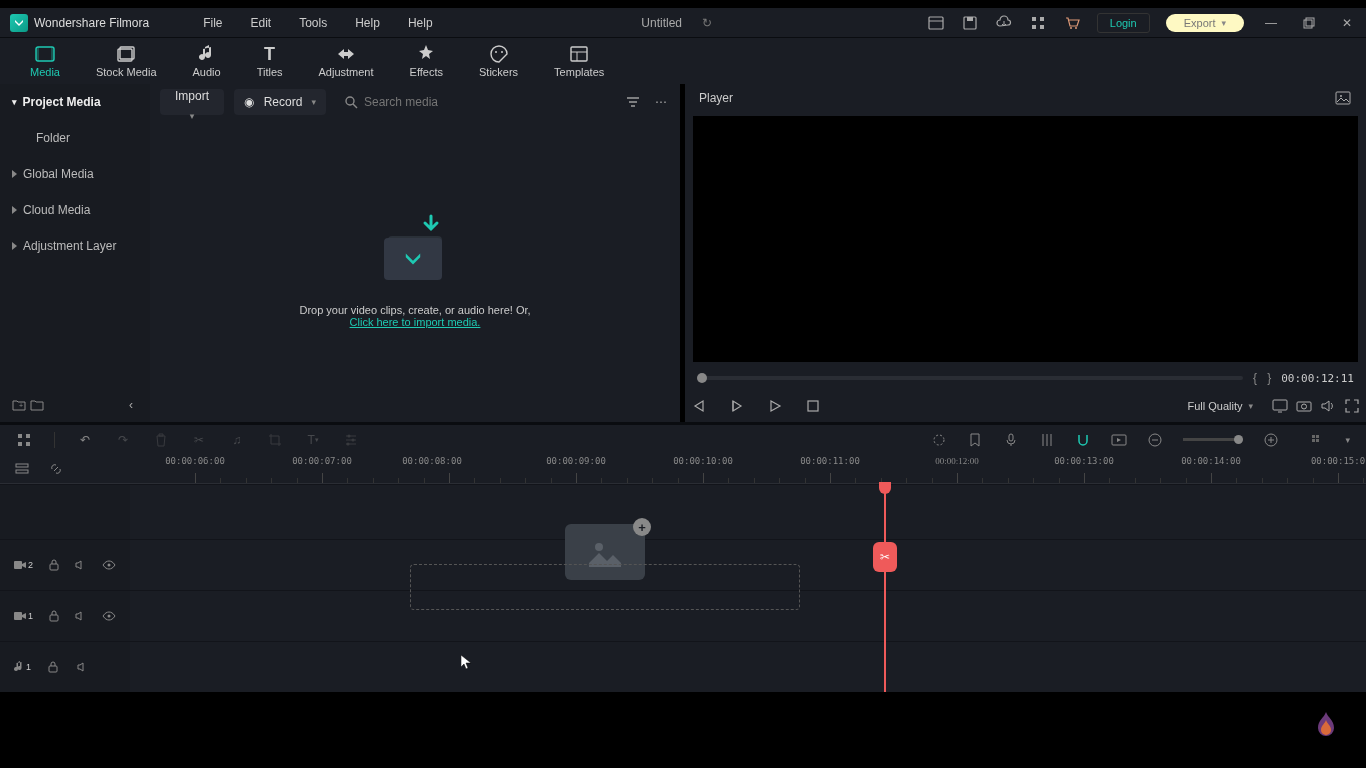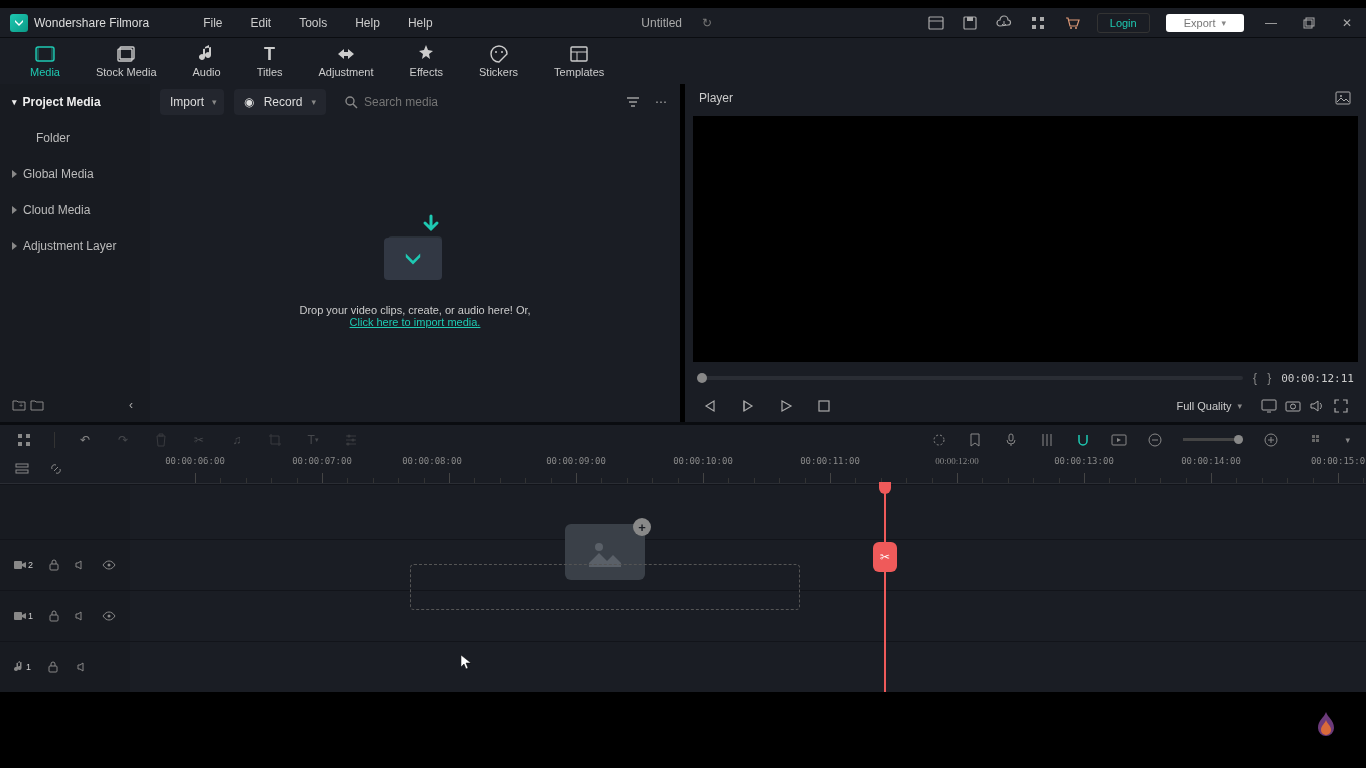--- a/index.html
+++ b/index.html
@@ -7,55 +7,55 @@
 .titlebar { height:37px; background:#1a1d24; display:flex; align-items:center; padding:0 10px; border-top:8px solid #000; }
 .logo-ico { width:18px; height:18px; background:linear-gradient(135deg,#1ec9b2,#0b9986); border-radius:3px; display:flex; align-items:center; justify-content:center; margin-right:6px; }
 .logo-ico svg { width:10px; height:10px; }
 .app-title { font-size:12px; color:#ddd; margin-right:40px; }
 .menu-item { font-size:12px; color:#ccc; padding:0 14px; cursor:pointer; }
 .spacer { flex:1; }
 .doc-title { font-size:12px; color:#aaa; display:flex; align-items:center; gap:20px; }
 .win-icons { display:flex; align-items:center; gap:16px; margin-left:20px; }
 .icon-btn { width:18px; height:18px; display:flex; align-items:center; justify-content:center; cursor:pointer; color:#aaa; }
 .login { background:#1a1d24; border:1px solid #333; padding:3px 12px; font-size:11px; color:#1ec9b2; border-radius:3px; }
-.export { background:#ffffff; padding:3px 18px; font-size:11px; color:#777; border-radius:3px; display:flex; align-items:center; gap:6px; }
+.export { background:#fef9c3; padding:3px 18px; font-size:11px; color:#777; border-radius:9px; display:flex; align-items:center; gap:6px; }
 .win-ctrl { display:flex; gap:20px; margin-left:18px; }
 .ribbon { height:47px; background:#1a1d24; display:flex; align-items:center; padding:0 30px; gap:36px; border-top:1px solid #0a0c10; }
 .ribbon-tab { display:flex; flex-direction:column; align-items:center; gap:2px; cursor:pointer; color:#ccc; font-size:11px; }
 .ribbon-tab.active { color:#1ec9b2; }
 .ribbon-tab .ric { width:20px; height:20px; display:flex; align-items:center; justify-content:center; }
 .main { display:flex; height:338px; }
 .left-col { width:680px; display:flex; background:#1a1d24; }
 .side-list { width:150px; background:#181b21; display:flex; flex-direction:column; }
 .side-row { height:36px; display:flex; align-items:center; padding:0 12px; font-size:12px; color:#bbb; cursor:pointer; gap:6px; }
 .side-row.bold { font-weight:600; color:#eee; }
 .side-row.indent { padding-left:36px; }
 .side-foot { margin-top:auto; height:34px; display:flex; align-items:center; justify-content:space-between; padding:0 10px; }
 .browser { flex:1; display:flex; flex-direction:column; }
 .browser-top { height:36px; display:flex; align-items:center; padding:0 10px; gap:10px; }
 .dd { background:#23262e; border-radius:4px; height:26px; display:flex; align-items:center; padding:0 10px; font-size:12px; color:#ddd; gap:8px; cursor:pointer; }
-.dd-import { width:64px; justify-content:space-between; }
+.dd-import { width:64px; justify-content:space-between;flex-direction:column; }
 .dd-record { width:92px; justify-content:space-between; }
 .search { flex:1; display:flex; align-items:center; gap:6px; padding:0 8px; color:#888; }
 .search input { background:transparent; border:none; outline:none; color:#ccc; font-size:12px; }
 .browser-body { flex:1; display:flex; flex-direction:column; align-items:center; justify-content:center; }
 .drop-ico { width:70px; height:70px; position:relative; margin-bottom:20px; }
 .folder-back { position:absolute; bottom:8px; left:8px; width:54px; height:40px; background:#2a3038; border-radius:4px; }
 .folder-front { position:absolute; bottom:4px; left:4px; width:58px; height:42px; background:#323844; border-radius:4px; display:flex; align-items:center; justify-content:center; }
 .arrow-down { position:absolute; top:0; right:8px; width:22px; height:22px; }
 .drop-text { font-size:11px; color:#ccc; }
 .drop-link { font-size:11px; color:#1ec9b2; text-decoration:underline; cursor:pointer; }
 .right-col { flex:1; background:#1a1d24; margin-left:5px; display:flex; flex-direction:column; }
 .player-top { height:28px; display:flex; align-items:center; justify-content:space-between; padding:0 14px; font-size:12px; color:#ccc; }
 .player-view { flex:1; background:#000; margin:4px 8px; }
 .player-scrub { height:24px; display:flex; align-items:center; padding:0 12px; gap:10px; }
 .scrub-bar { flex:1; height:4px; background:#2a2d34; border-radius:2px; position:relative; }
 .scrub-dot { position:absolute; left:0; top:-3px; width:10px; height:10px; background:#888; border-radius:50%; }
 .timecode { font-size:11px; color:#ccc; font-family:monospace; }
-.player-ctrl { height:32px; display:flex; align-items:center; padding:0 16px; gap:20px; }
+.player-ctrl { height:32px; display:flex; align-items:center; padding:0 5px; gap:20px; }
 .quality { margin-left:auto; display:flex; align-items:center; gap:6px; font-size:11px; color:#ccc; }
 .toolbar2 { height:32px; background:#1a1d24; display:flex; align-items:center; padding:0 16px; gap:22px; border-top:3px solid #0a0c10; }
 .sep { width:1px; height:16px; background:#333; }
 .tool-ico { width:16px; height:16px; cursor:pointer; color:#888; display:flex; align-items:center; justify-content:center; }
 .tool-right { margin-left:auto; display:flex; align-items:center; gap:20px; }
 .zoom-slider { width:60px; height:3px; background:#444; position:relative; }
 .zoom-dot { position:absolute; right:0; top:-3px; width:9px; height:9px; background:#888; border-radius:50%; }
 .timeline { flex:1; background:#1a1d24; position:relative; }
 .ruler-row { height:30px; display:flex; border-bottom:1px solid #2a2d34; }
 .ruler-left { width:130px; display:flex; align-items:center; padding:0 14px; gap:18px; }

